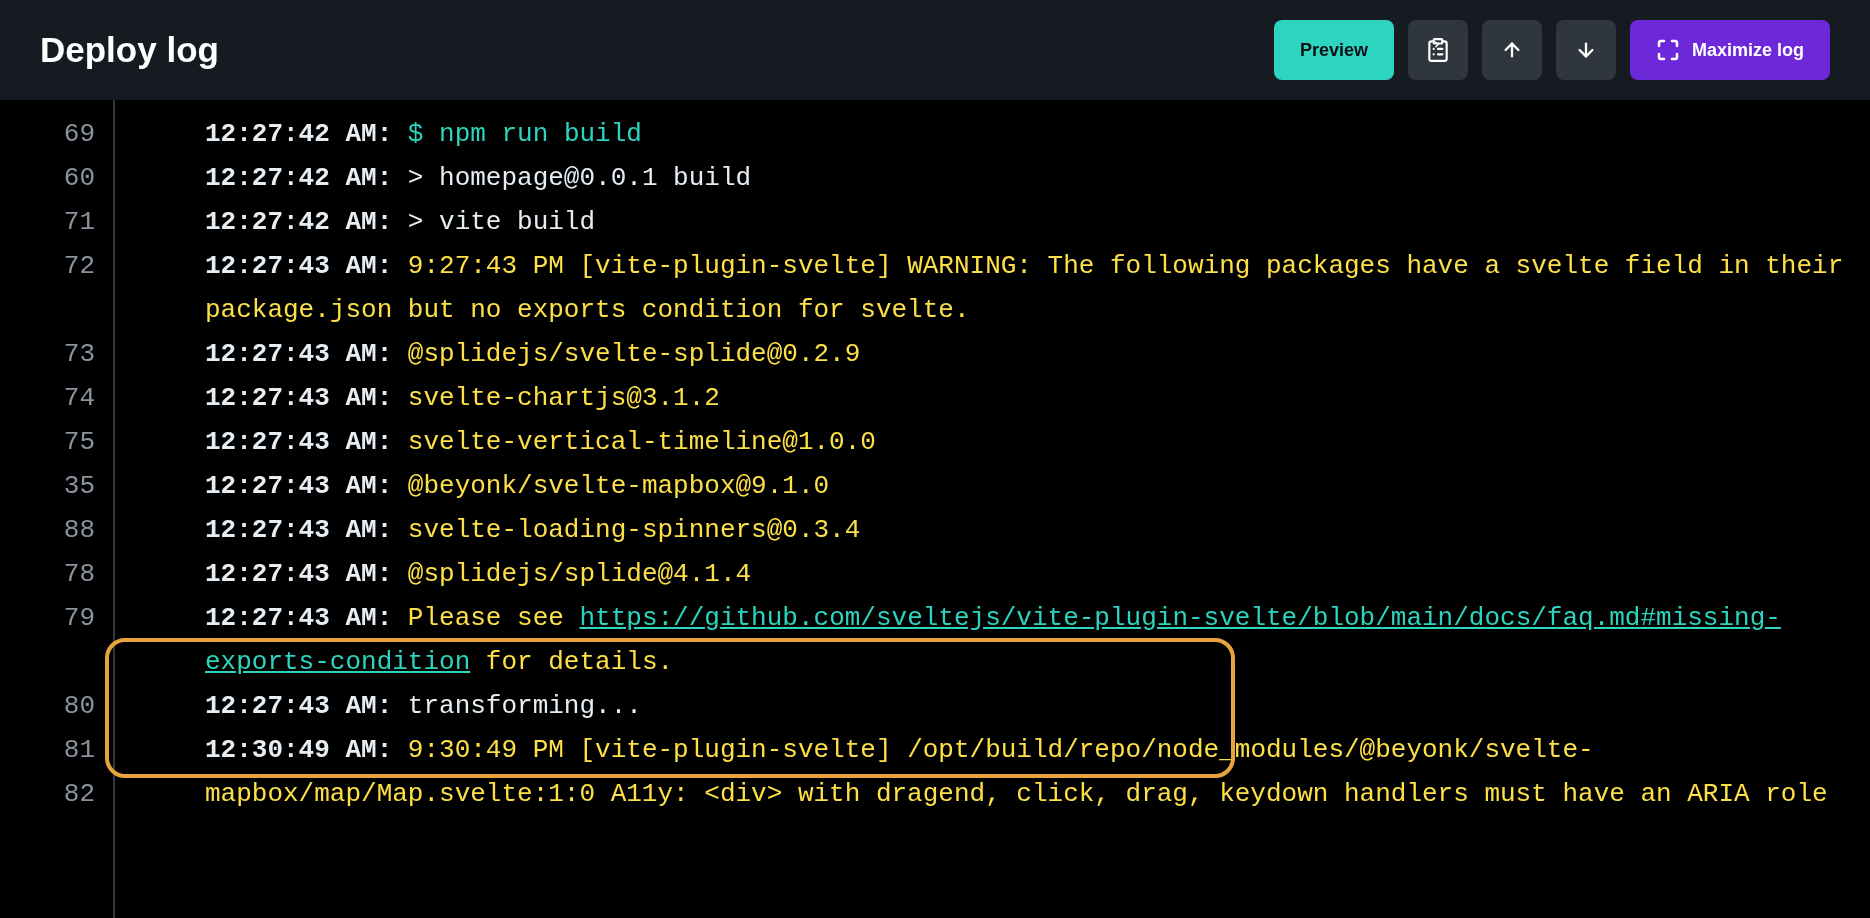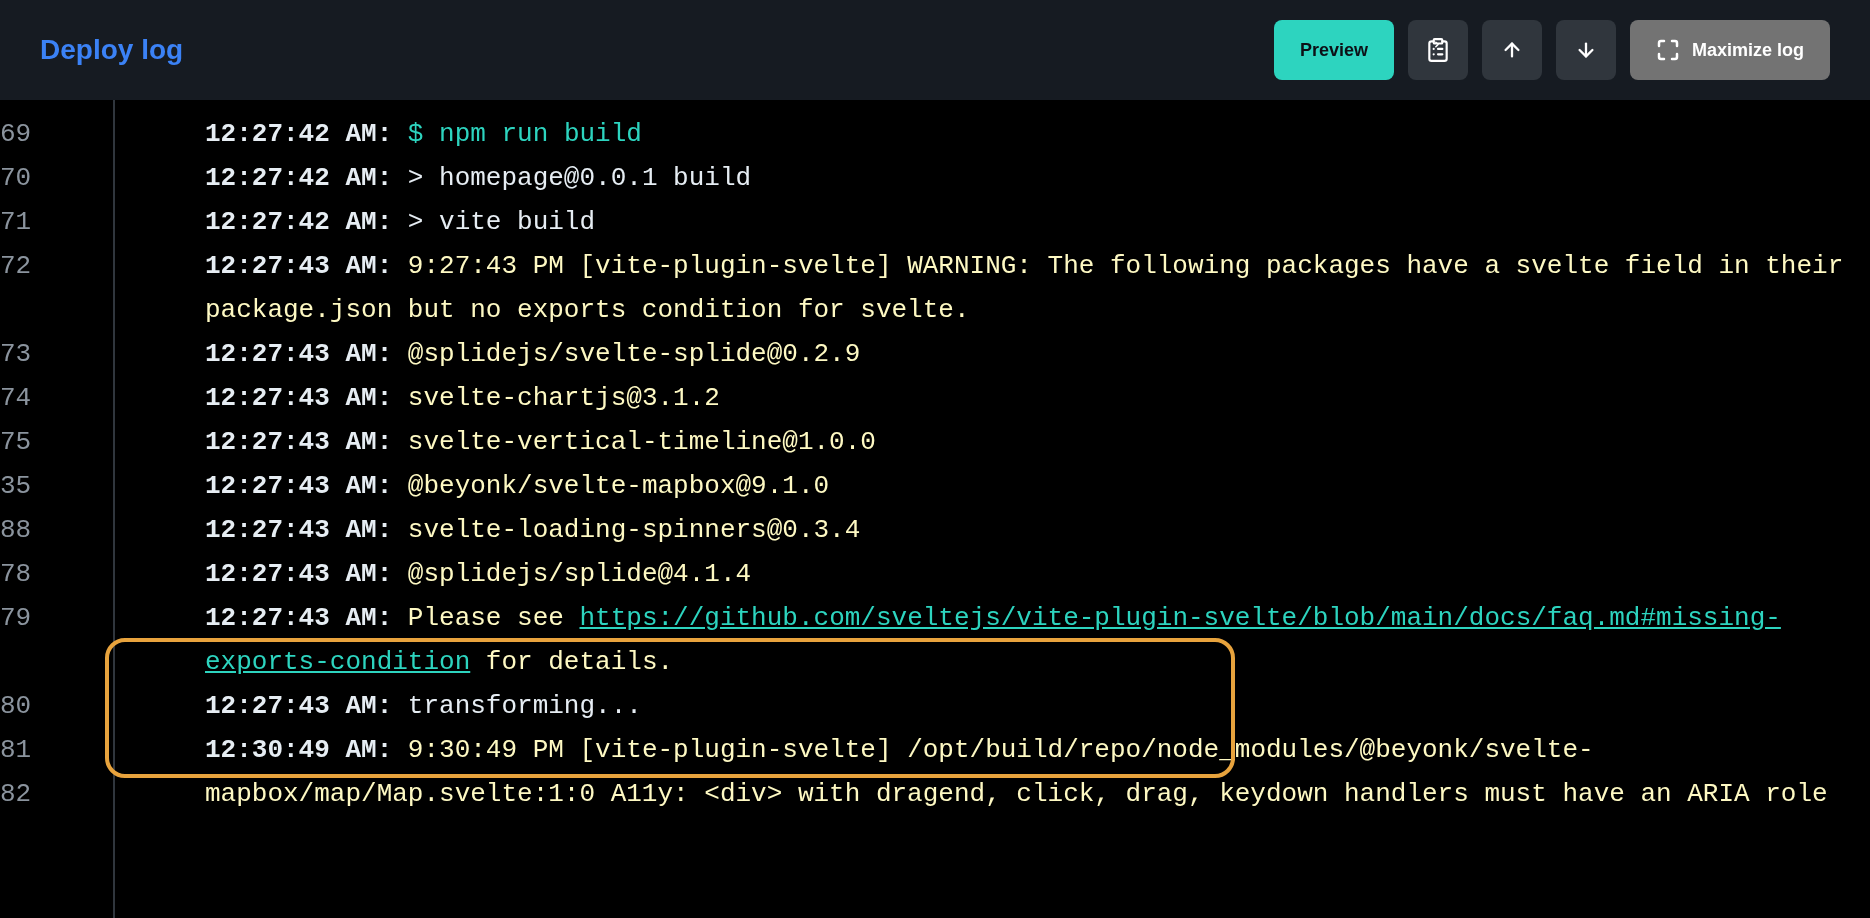--- a/index.html
+++ b/index.html
@@ -16,23 +16,23 @@
       overflow: hidden;
     }
     .header {
       display: flex;
       align-items: center;
       justify-content: space-between;
       padding: 20px 40px;
       background: #161b22;
     }
     .title {
-      font-size: 28px;
+      font-size: 35px;
       font-weight: 800;
-      color: #3b82f6;
+      color: #ffffff;
     }
     .toolbar {
       display: flex;
       gap: 14px;
       align-items: center;
     }
     .btn {
       border: none;
       border-radius: 8px;
       cursor: pointer;
@@ -48,40 +48,40 @@
       background: #2dd4bf;
       color: #0d1117;
     }
     .btn-icon {
       background: #30363d;
       color: #ffffff;
       width: 60px;
       padding: 0;
     }
     .btn-maximize {
-      background: #737373;
+      background: #6d28d9;
       color: #ffffff;
       gap: 12px;
     }
     .log-container {
       display: flex;
       background: #000000;
       height: calc(100% - 100px);
       overflow: auto;
     }
     .gutter {
       min-width: 115px;
       border-right: 2px solid #30363d;
       padding-top: 12px;
     }
     .gutter-line {
       font-family: "SFMono-Regular", Consolas, "Liberation Mono", Menlo, monospace;
       font-size: 26px;
       color: #8b949e;
-      text-align: left;
+      text-align: right;
       padding-right: 18px;
       line-height: 44px;
       height: 44px;
     }
     .log-lines {
       padding-top: 12px;
       padding-left: 90px;
       padding-right: 20px;
       flex: 1;
       position: relative;
@@ -100,21 +100,21 @@
     .prompt {
       color: #2dd4bf;
     }
     .cmd {
       color: #2dd4bf;
     }
     .default-text {
       color: #e6edf3;
     }
     .warning {
-      color: #fef9c3;
+      color: #fde047;
     }
     .link {
       color: #2dd4bf;
       text-decoration: underline;
     }
     .vite-green {
       color: #3fb950;
     }
     .highlight-box {
       position: absolute;
@@ -190,21 +190,21 @@
         <path d="M16 21h3a2 2 0 0 0 2-2v-3"></path>
       </svg>
       <span>Maximize log</span>
     </button>
   </div>
 </div>
 
 <div class="log-container">
   <div class="gutter">
     <div class="gutter-line gutter-69">69</div>
-    <div class="gutter-line gutter-70">70</div>
+    <div class="gutter-line gutter-70">60</div>
     <div class="gutter-line gutter-71">71</div>
     <div class="gutter-line gutter-72">72</div>
     <div class="gutter-line gutter-73">73</div>
     <div class="gutter-line gutter-74">74</div>
     <div class="gutter-line gutter-75">75</div>
     <div class="gutter-line gutter-76">35</div>
     <div class="gutter-line gutter-77">88</div>
     <div class="gutter-line gutter-78">78</div>
     <div class="gutter-line gutter-79">79</div>
     <div class="gutter-line gutter-80">80</div>

